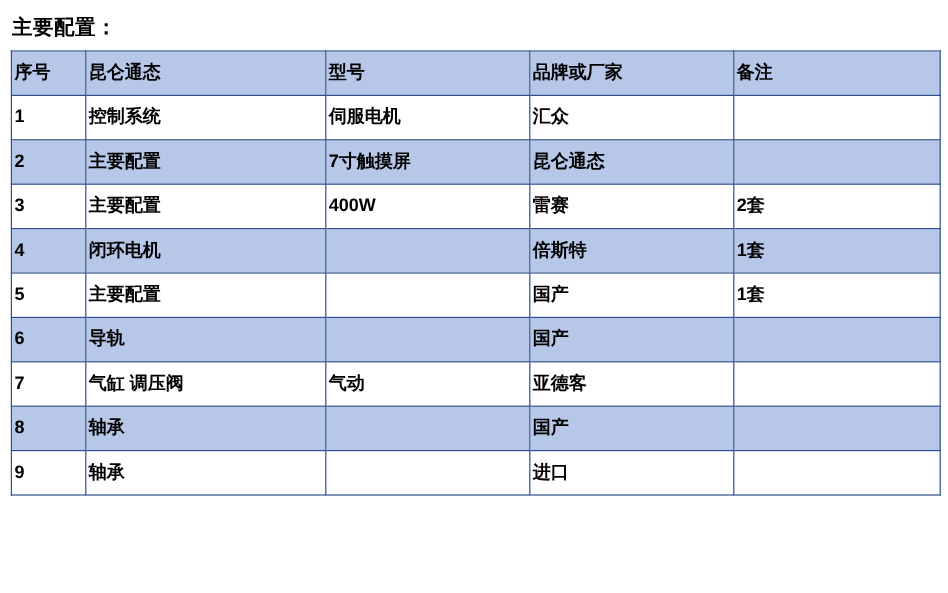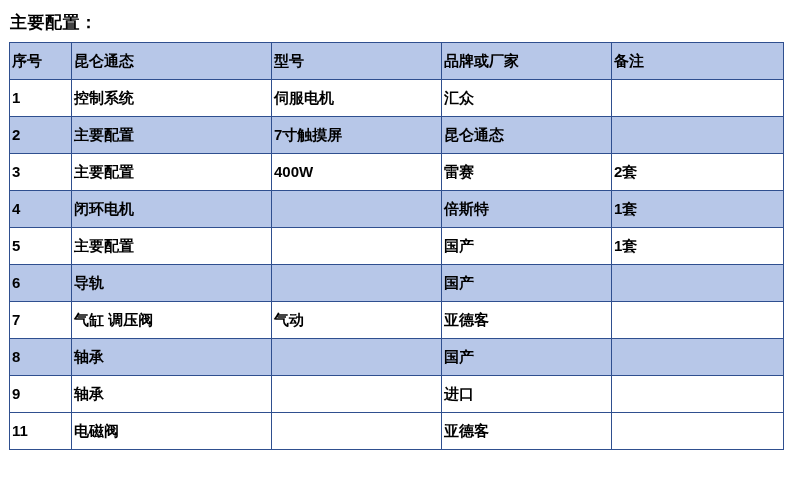--- a/index.html
+++ b/index.html
@@ -144,23 +144,16 @@
         <td>国产</td>
         <td></td>
       </tr>
       <tr class="row-odd">
         <td>9</td>
         <td>轴承</td>
         <td></td>
         <td>进口</td>
         <td></td>
       </tr>
-      <tr class="row-odd">
-        <td>11</td>
-        <td>电磁阀</td>
-        <td></td>
-        <td>亚德客</td>
-        <td></td>
-      </tr>
     </tbody>
   </table>
 
 </div>
 
 </body></html>

